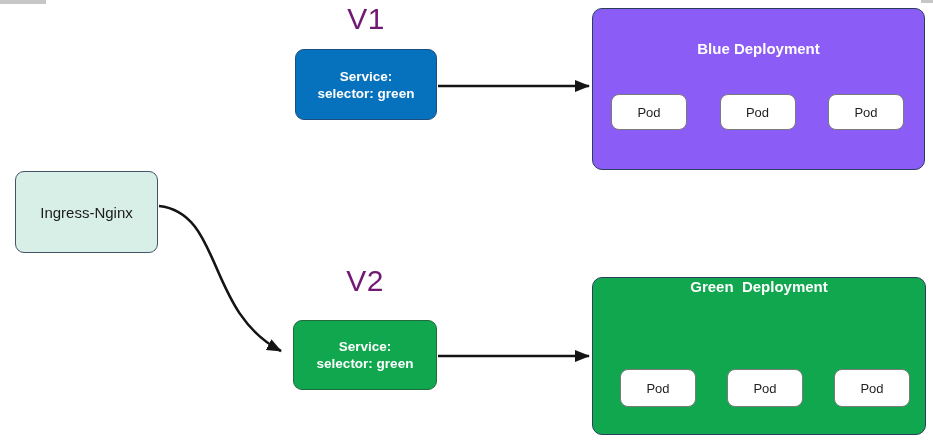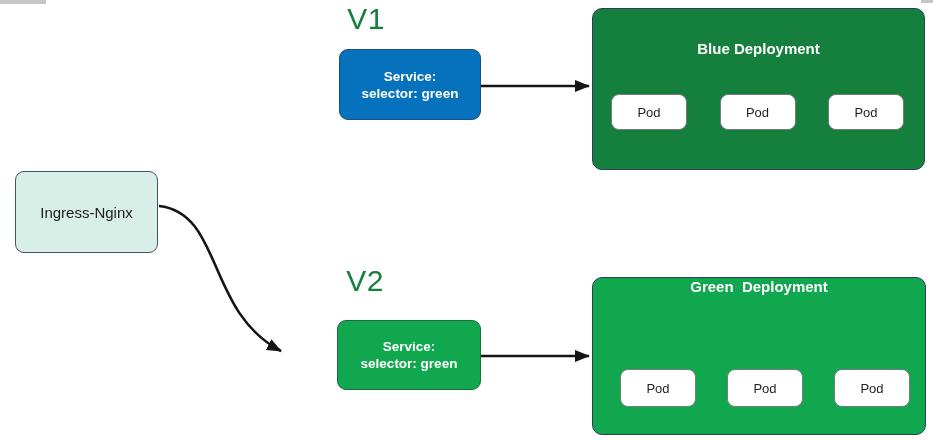--- a/index.html
+++ b/index.html
@@ -24,62 +24,61 @@
     left: 0; top: 0;
     width: 933px; height: 440px;
     pointer-events: none;
   }
 
   .version-label {
     position: absolute;
     text-align: center;
     font-size: 30px;
     font-weight: 400;
-    color: #15803d;
+    color: #701a75;
     letter-spacing: 0.5px;
   }
   .version-label.v1 { left: 295px; top: 2px;   width: 142px; height: 42px; }
   .version-label.v2 { left: 293px; top: 264px; width: 144px; height: 44px; }
 
   .service-node {
     position: absolute;
     width: 142px;
     height: 71px;
     border-radius: 9px;
     display: flex;
     flex-direction: column;
     align-items: center;
     justify-content: center;
     color: #ffffff;
     font-size: 13.5px;
     font-weight: bold;
     line-height: 17px;
     text-align: center;
-    margin-left: 44px;
   }
   .service-node.blue {
     left: 295px; top: 49px;
     background: #0672BE;
     border: 1px solid #1b4e7e;
   }
   .service-node.green {
     left: 293px; top: 320px;
     width: 144px; height: 70px;
     background: #10A74F;
     border: 1px solid #1e6b3c;
   }
 
   .deployment-node {
     position: absolute;
     border-radius: 10px;
   }
   .deployment-node.blue {
     left: 592px; top: 8px;
     width: 333px; height: 162px;
-    background: #15803d;
+    background: #8b5cf6;
     border: 1px solid #28405e;
   }
   .deployment-node.green {
     left: 592px; top: 277px;
     width: 334px; height: 158px;
     background: #10A74F;
     border: 1px solid #28405e;
   }
   .dep-title {
     color: #ffffff;

